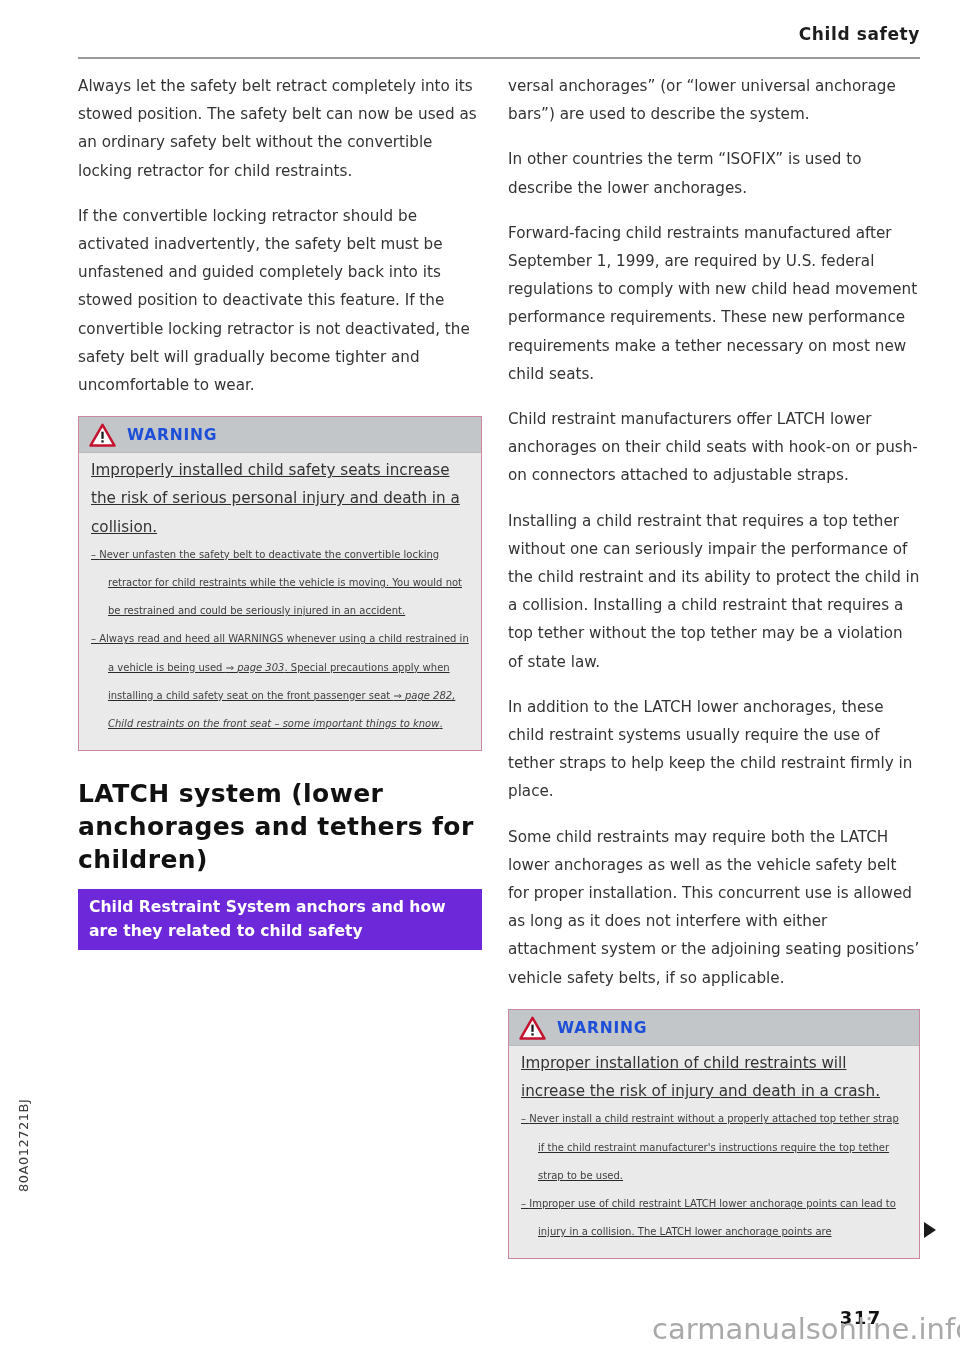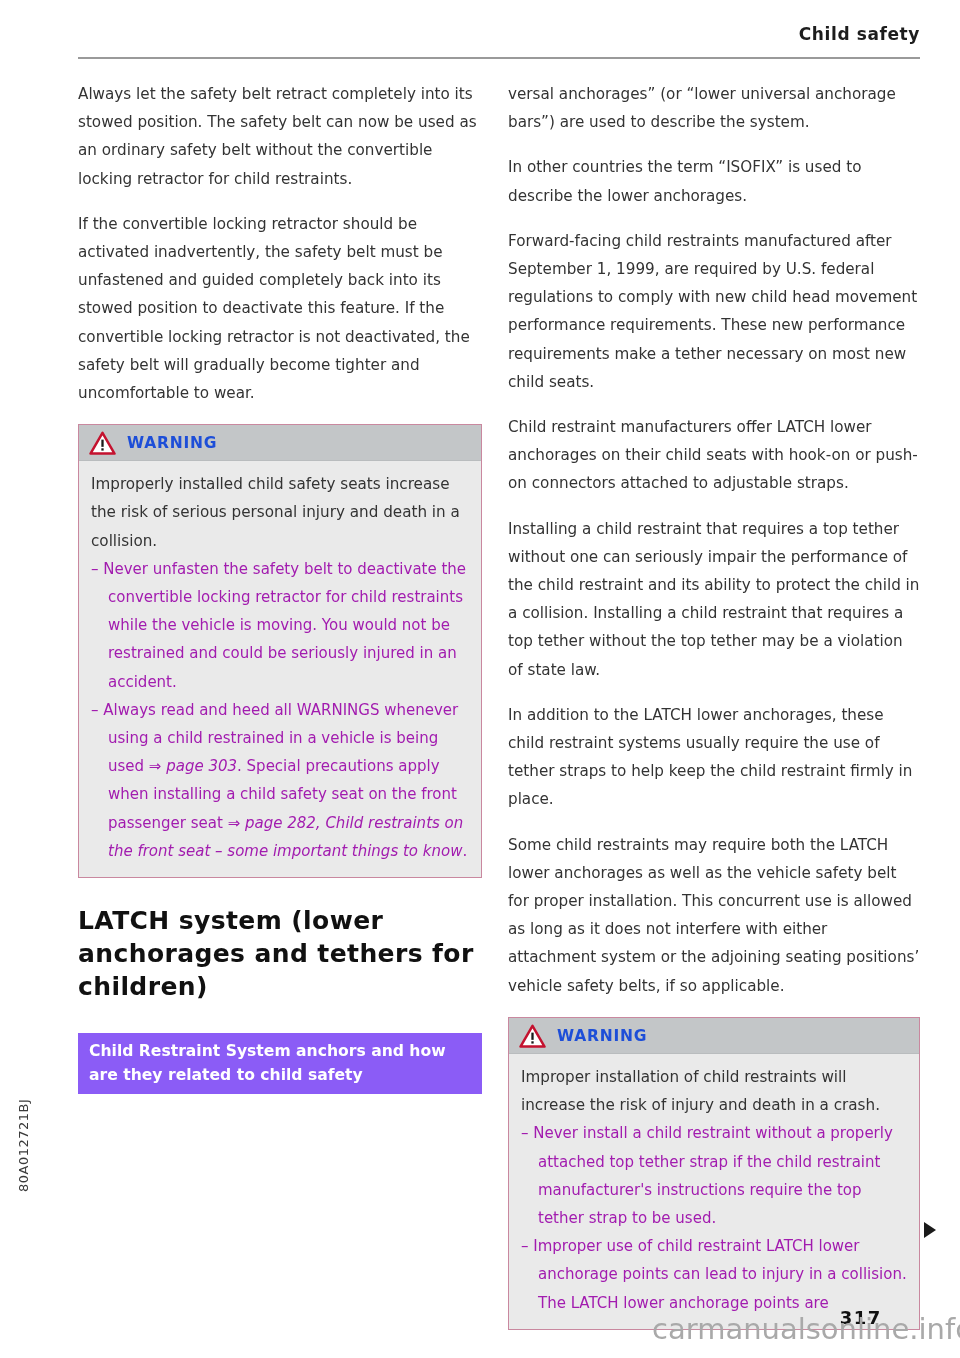--- a/index.html
+++ b/index.html
@@ -44,21 +44,21 @@
 
   
   .columns {
     position: absolute;
     left: 0;
     top: 72px;
     width: 960px;
   }
   .col {
     position: absolute;
-    top: 8px;
+    top: 0;
     width: 404px;
   }
   .col-left  { left: 78px; }
   .col-right { left: 508px; width: 412px; }
 
   p.body-text {
     margin: 0 0 17px 0;
     font-size: 15.2px;
     line-height: 28.2px;
     color: #333333;
@@ -87,63 +87,64 @@
     flex: none;
     display: block;
   }
   .warning-head .warn-label {
     font-size: 15.5px;
     font-weight: bold;
     letter-spacing: 0.8px;
     color: #1d4ed8;
   }
   .warning-body {
-    padding: 9px 12px 12px 12px;
+    padding: 3px 12px 12px 12px;
+    text-decoration: underline;
   }
   .warning-body p {
     margin: 0;
     font-size: 15.2px;
     line-height: 28.2px;
     color: #333333;
   }
   .warning-body ul {
     list-style: none;
     margin: 0;
     padding: 0;
   }
   .warning-body li {
-    font-size: 15px;
+    font-size: 10px;
     line-height: 28.2px;
-    color: #a21caf;
+    color: #404040;
     padding-left: 17px;
     text-indent: -17px;
   }
   .warning-body li::before {
     content: "\2013\00a0";
   }
   .xref {
     font-style: italic;
     margin-top: 40px;
   }
   .xref-arrow {
     font-style: normal;
   }
 
   
   h2.section-title {
-    margin: 26px 0 30px 0;
+    margin: 26px 0 13px 0;
     font-size: 25px;
     line-height: 33px;
     font-weight: bold;
     letter-spacing: 0.4px;
     color: #111111;
   }
 
   .red-banner {
-    background: #8b5cf6;
+    background: #6d28d9;
     color: #ffffff;
     font-size: 15.6px;
     font-weight: bold;
     line-height: 24px;
     padding: 6px 11px 7px 11px;
     margin: 0 0 18px 0;
   }
 
   
   .cont-arrow {

